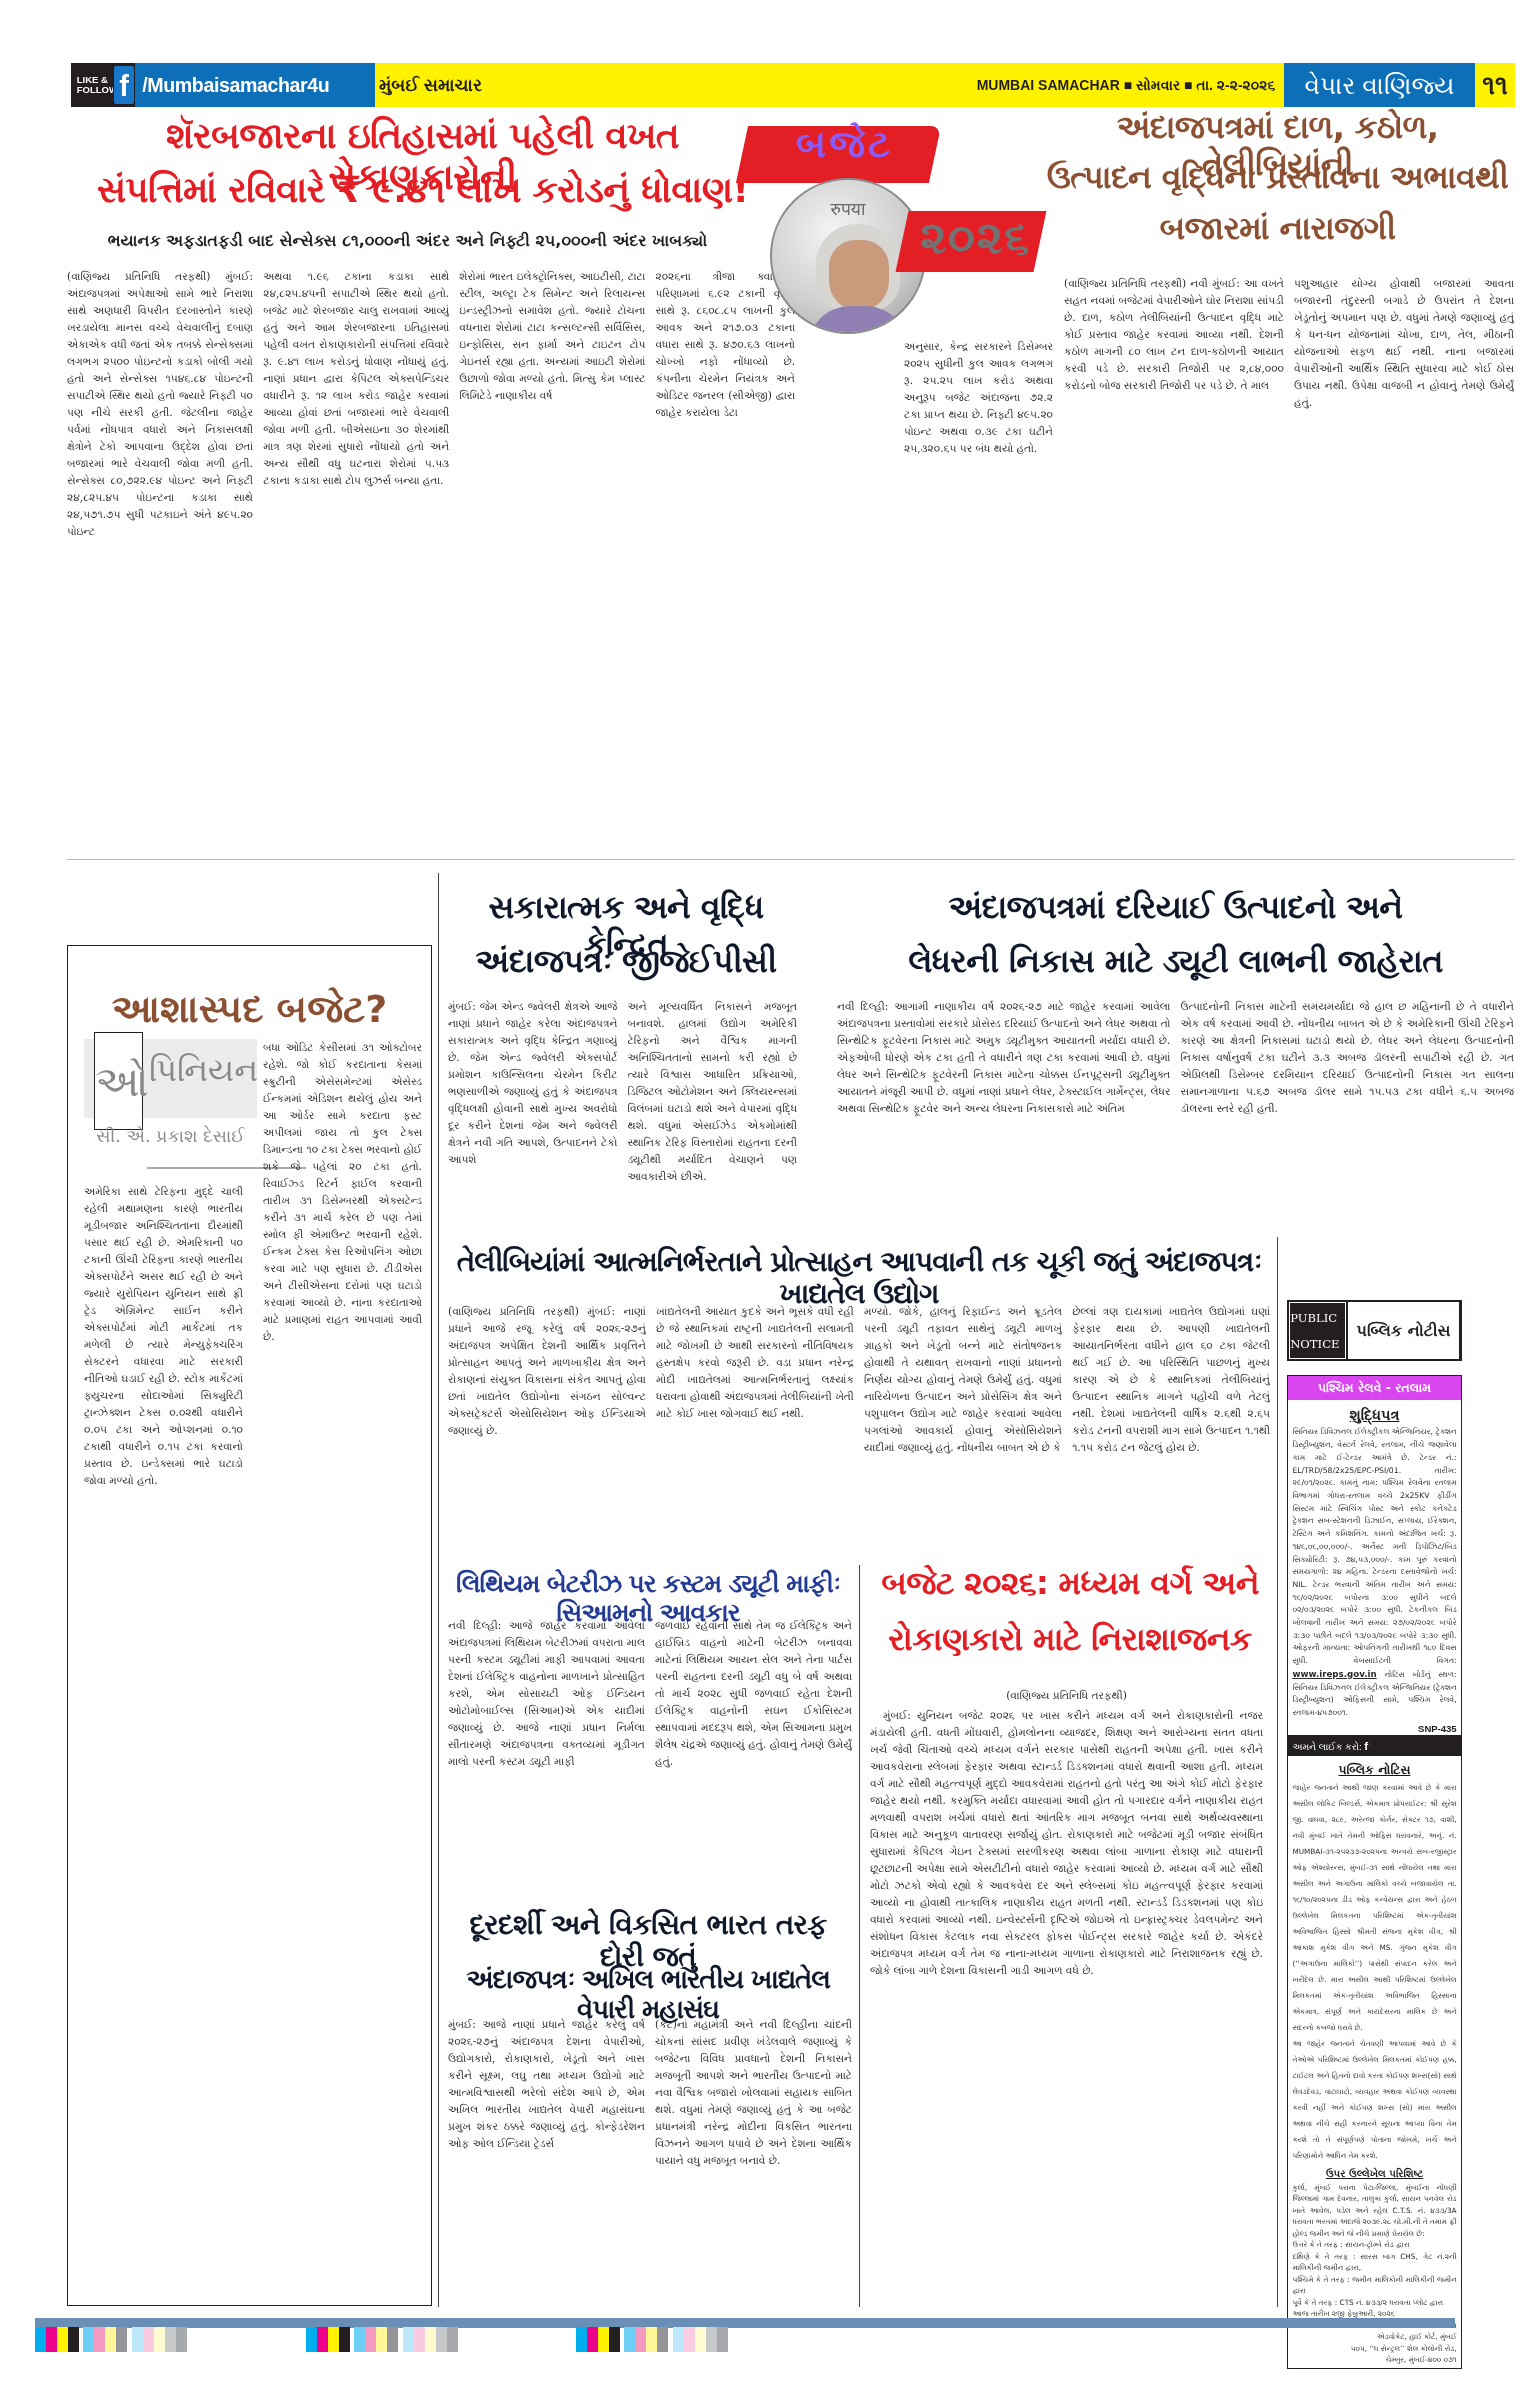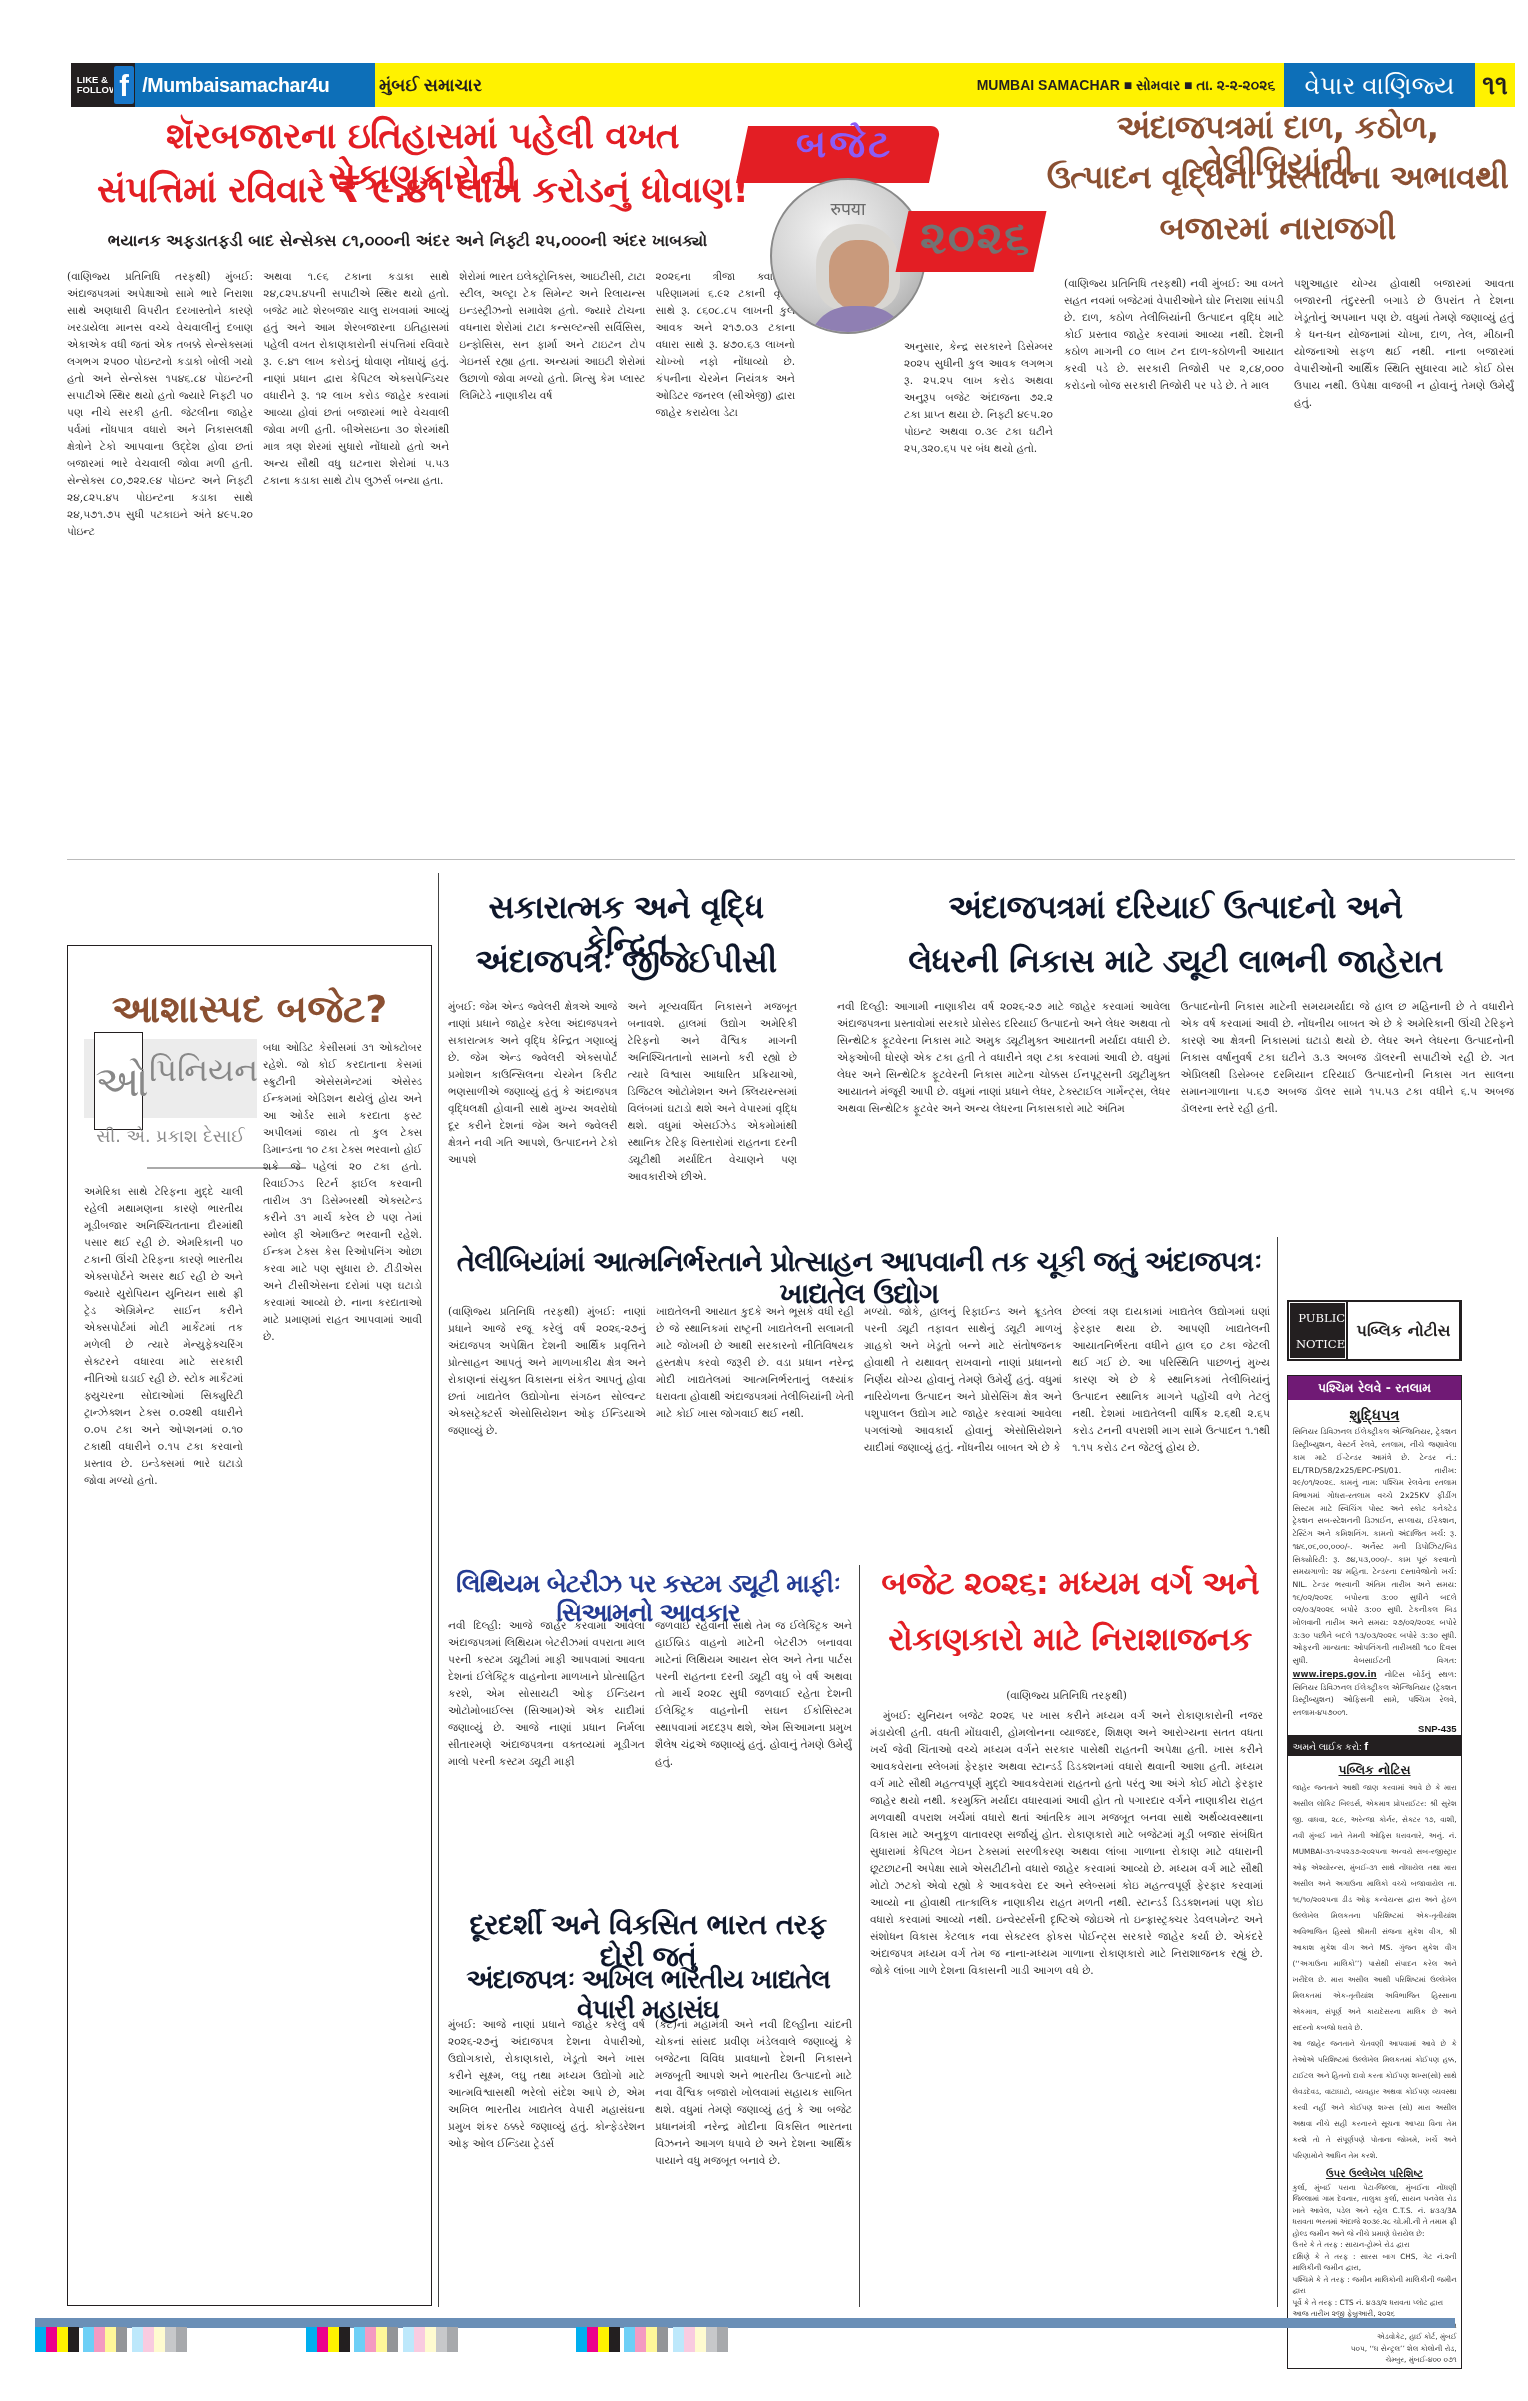--- a/index.html
+++ b/index.html
@@ -46,24 +46,24 @@
   
   .op-box { position: absolute; left: 67px; top: 945px; width: 365px; height: 1361px; border: 1.1px solid #231f20; }
   .op-title { position: absolute; left: 0; top: 29px; width: 100%; text-align: center; font-family: "DejaVu Sans", sans-serif; font-weight: bold; font-size: 38px; color: #8b5032; margin-top: 12px; }
   .op-tag { position: absolute; left: 16px; top: 93px; width: 173px; height: 79px; background: #ececec; }
   .op-tag .o { position: absolute; left: 10.2px; top: -7.3px; width: 49px; height: 98px; border: 1.1px solid #231f20; background: #fff; font-family: "DejaVu Sans", sans-serif; font-size: 42px; color: #888; text-align: center; line-height: 98px; }
   .op-tag .rest { position: absolute; left: 65px; top: 11.6px; font-family: "DejaVu Sans", sans-serif; font-size: 32px; color: #888; }
   .op-author { position: absolute; left: 16px; top: 180px; width: 173px; text-align: center; font-family: "DejaVu Sans", sans-serif; font-size: 17.5px; color: #888; }
 
   
   .pn-header { position: absolute; left: 1285px; top: 1300px; width: 233px; height: 61px; background: #231f20; }
-  .pn-header .pub { position: absolute; left: 2.2px; top: 2.2px; width: 79px; height: 57px; border: 1.1px solid #fff; color: #fff; font-family: "DejaVu Serif", serif; font-size: 11.6px; text-align: right; line-height: 13px; padding-top: 8.7px; }
+  .pn-header .pub { position: absolute; left: 2.2px; top: 2.2px; width: 79px; height: 57px; border: 1.1px solid #fff; color: #fff; font-family: "DejaVu Serif", serif; font-size: 11.6px; text-align: left; line-height: 13px; padding-top: 8.7px; }
   .pn-header .guj { position: absolute; left: 83px; top: 2.2px; width: 148px; height: 57px; background: #fff; color: #231f20; font-family: "DejaVu Sans", sans-serif; font-weight: bold; font-size: 19px; text-align: center; line-height: 57px; }
   .notice-box { position: absolute; left: 1287px; width: 175px; border: 1.8px solid #231f20; background: #fff; }
-  .notice-head { background: #701a75; color: #fff; font-family: "DejaVu Sans", sans-serif; font-weight: bold; font-size: 12.4px; text-align: center; padding: 4.4px 0; }
+  .notice-head { background: #d946ef; color: #fff; font-family: "DejaVu Sans", sans-serif; font-weight: bold; font-size: 12.4px; text-align: center; padding: 4.4px 0; }
   .notice-sub { font-family: "DejaVu Sans", sans-serif; font-weight: bold; font-size: 14.6px; text-align: center; text-decoration: underline; margin: 5.8px 0 2.9px; }
   .notice-body { font-family: "DejaVu Sans", sans-serif; font-size: 7.7px; line-height: 12.7px; text-align: justify; padding: 0 4.4px 2.9px; color: #2a2a2a; }
   .notice-body .link { font-weight: bold; text-decoration: underline; font-size: 8.7px; }
   .notice-code { text-align: right; font-family: "Liberation Sans", sans-serif; font-weight: bold; font-size: 9.5px; padding: 0 4.4px 1.5px; }
   .notice-fb { background: #231f20; color: #fff; font-family: "Liberation Sans", sans-serif; font-size: 9.5px; padding: 3.6px 4.4px; }
   .notice-fb b { font-size: 11.6px; }
   .notice-right { text-align: right; }
   .swatches { position: absolute; top: 2327px; display: flex; gap: 0; }
   .sw { width: 11px; height: 25px; margin-right: 0; }
   .sw.gap { margin-left: 4.4px; }

